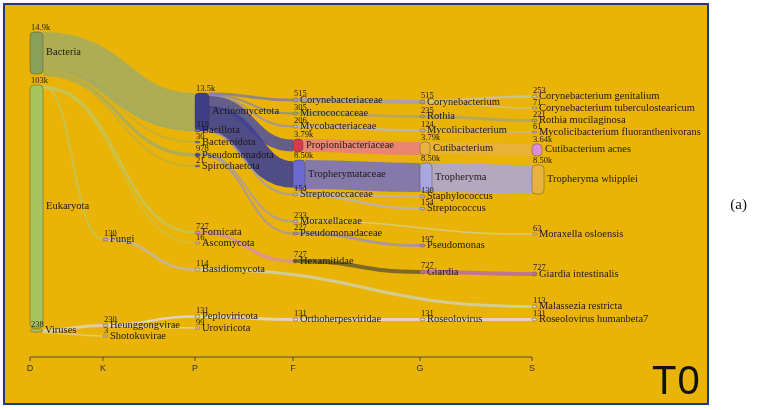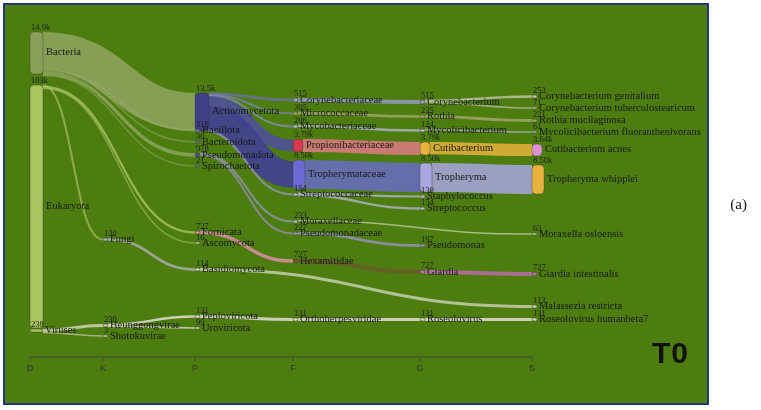--- a/index.html
+++ b/index.html
@@ -3,34 +3,34 @@
 <meta charset="utf-8">
 <style>
   html,body{margin:0;padding:0;background:#fff;}
   body{font-family:"Liberation Serif",serif;}
   #frame{
     position:relative;width:761px;height:410px;box-sizing:border-box;
     background:#ffffff;overflow:hidden;
   }
   #plot{
     position:absolute;left:3px;top:3px;width:706px;height:402px;
-    box-sizing:border-box;border:2px solid #1f3a7a;background:#4d7c0f;
+    box-sizing:border-box;border:2px solid #1f3a7a;background:#eab308;
   }
   #svgwrap{position:absolute;left:0;top:0;width:706px;height:402px;}
   svg{display:block;}
   .nlabel{font-family:"Liberation Serif",serif;font-size:10.5px;fill:#1a1a1a;dominant-baseline:middle;}
   .vlabel{font-family:"Liberation Serif",serif;font-size:8.5px;fill:#222;}
   .axlabel{font-family:"Liberation Sans",sans-serif;font-size:9px;fill:#333;text-anchor:middle;}
   .panel-letter{
     position:absolute;right:14px;top:196px;
     font-family:"Liberation Serif",serif;font-size:15px;color:#111;
   }
   .t0{
-    position:absolute;left:652px;top:336px;
-    font-family:"Liberation Sans",sans-serif;font-size:30px;color:#111;letter-spacing:1px;font-weight:bold;
+    position:absolute;left:652px;top:358px;
+    font-family:"Liberation Sans",sans-serif;font-size:40px;color:#111;letter-spacing:1px;
   }
 </style>
 </head>
 <body>
 
 <div id="frame">
   <div id="plot">
     <div id="svgwrap">
       <svg id="sankey" width="706" height="402" viewBox="0 0 706 402">
         <g id="links-layer">

